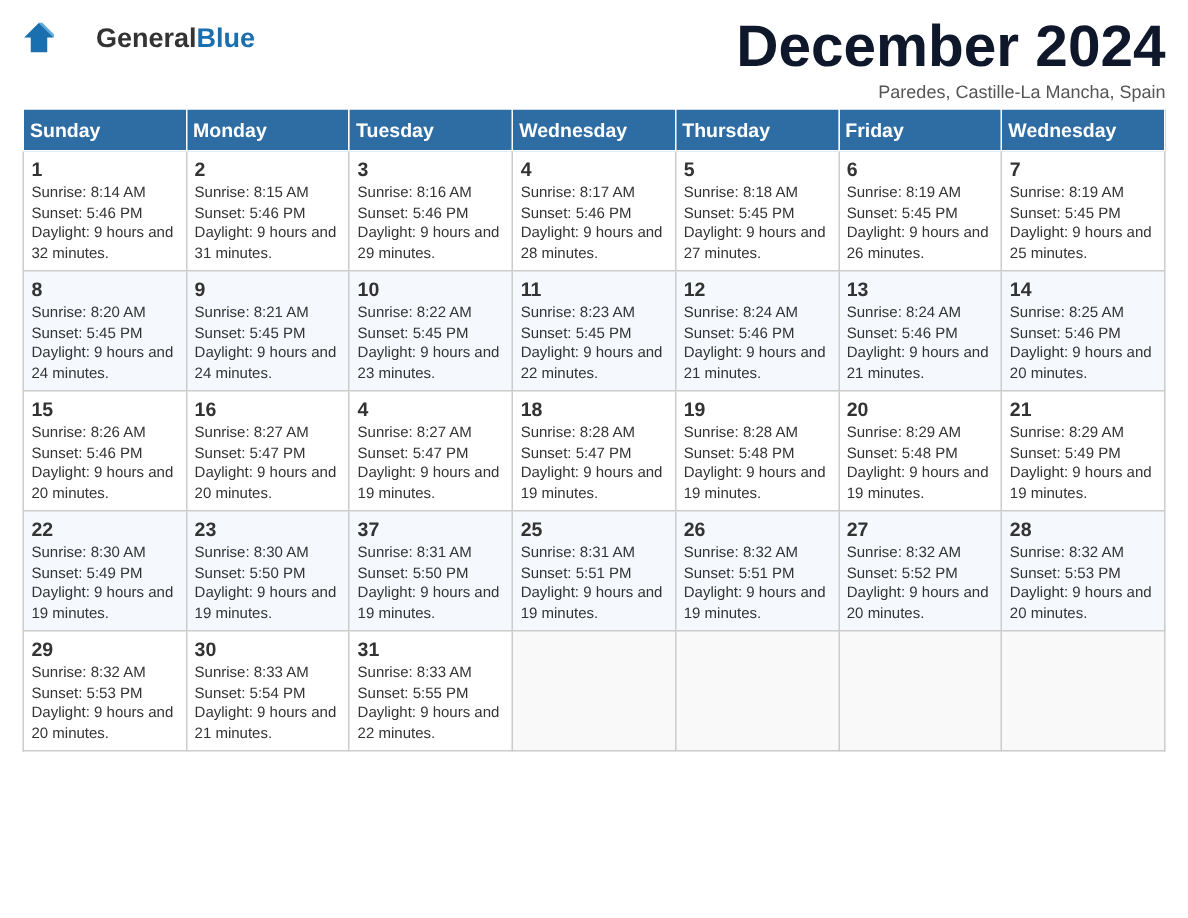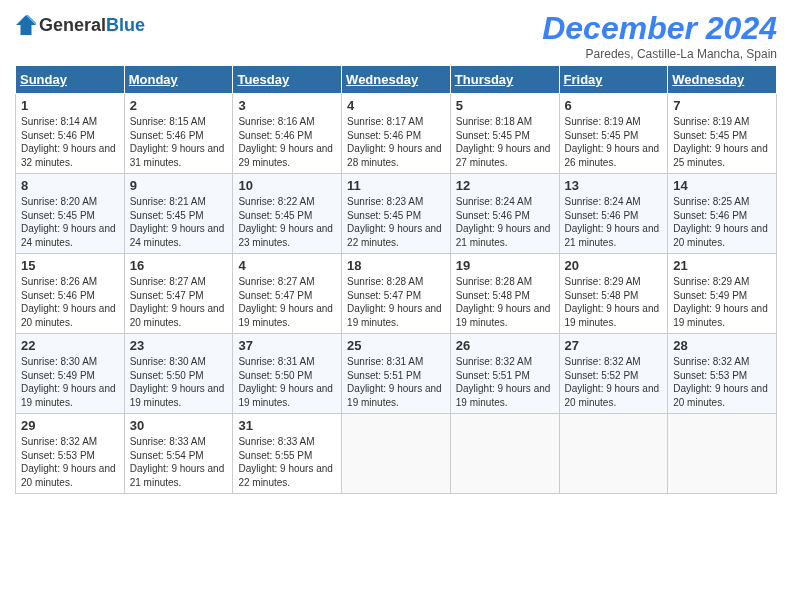--- a/index.html
+++ b/index.html
@@ -17,63 +17,62 @@
     .header-top {
       display: flex;
       justify-content: space-between;
       align-items: flex-start;
       margin-bottom: 4px;
     }
     .logo {
       display: flex;
       align-items: center;
       margin-top: 4px;
+      gap: 25px;
     }
     .logo-text-general {
       font-size: 18px;
       font-weight: bold;
       color: #333;
     }
     .logo-text-blue {
       font-size: 18px;
       font-weight: bold;
       color: #1a6faf;
     }
     .logo-icon {
       width: 22px;
       height: 22px;
       margin-right: 2px;
     }
     .title-block {
       text-align: right;
     }
     .month-title {
-      font-size: 32px;
+      font-size: 39px;
       font-weight: bold;
-      color: #3b82f6;
-      font-style: italic;
+      color: #0f172a;
     }
     .location-subtitle {
       font-size: 12px;
       color: #555;
     }
     .calendar-table {
       width: 100%;
       border-collapse: collapse;
       table-layout: fixed;
     }
     .calendar-table th {
       background-color: #2e6da4;
       color: #fff;
       font-size: 13px;
       font-weight: bold;
       padding: 6px 4px;
       text-align: left;
       border: 1px solid #fff;
-      text-decoration: underline;
     }
     .calendar-table td {
       border: 1px solid #ccc;
       vertical-align: top;
       padding: 4px 5px;
       font-size: 10.5px;
       color: #333;
       height: 80px;
       background: #fff;
     }

